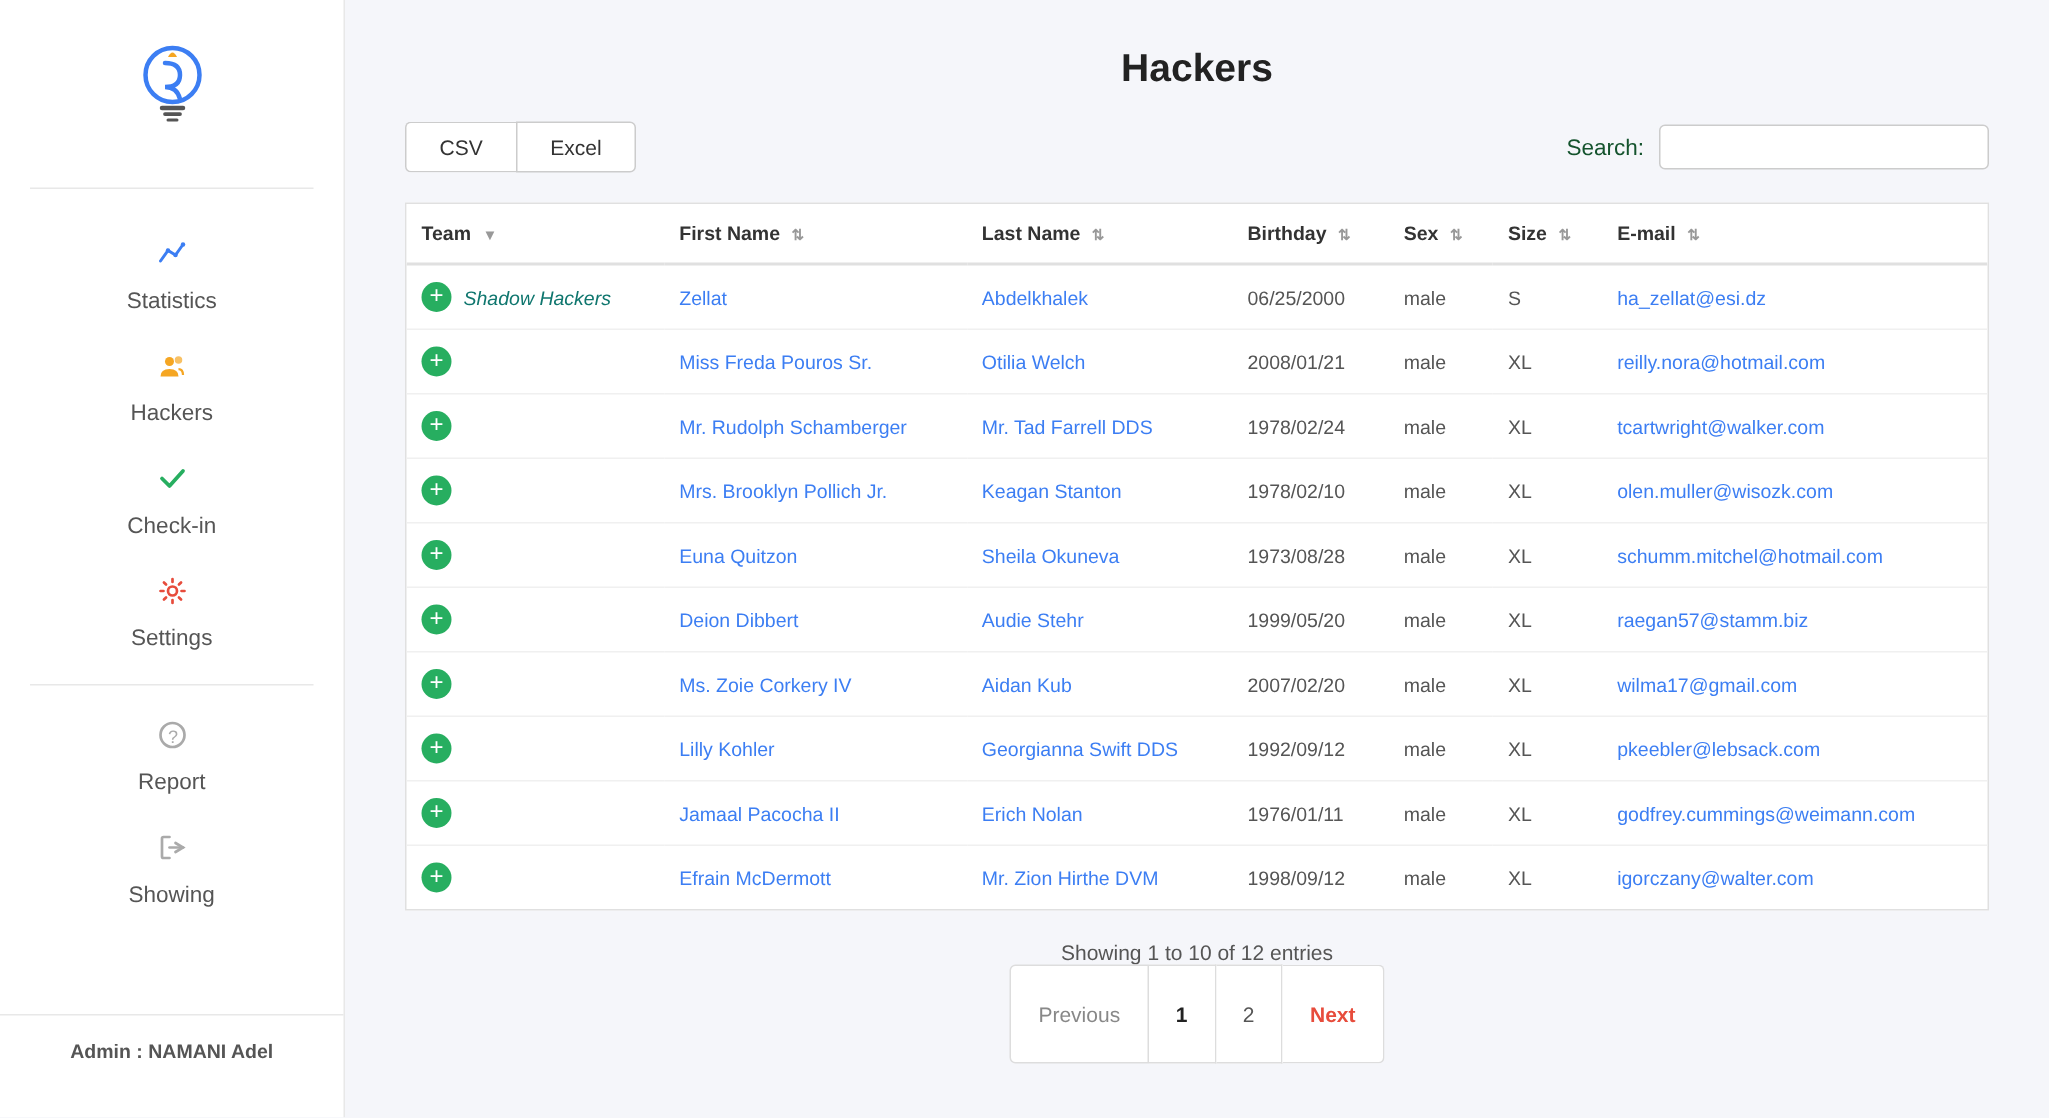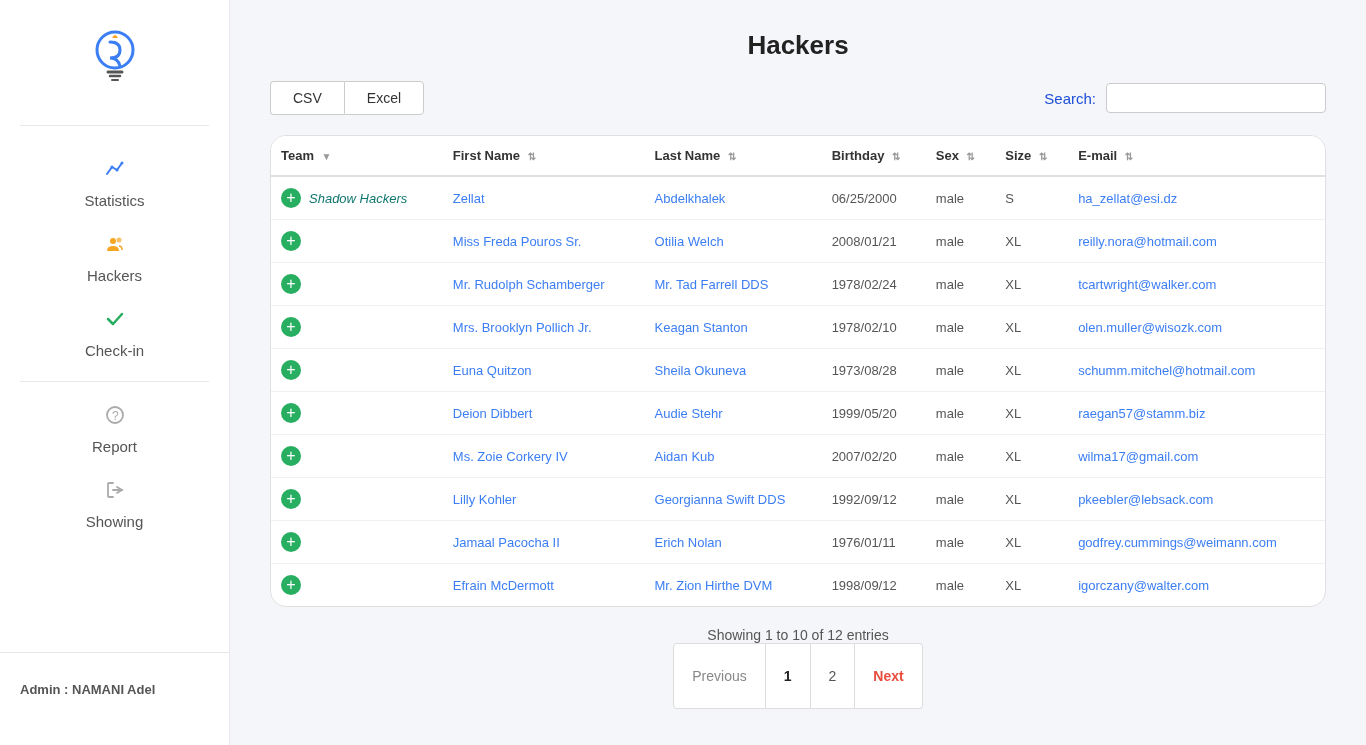--- a/index.html
+++ b/index.html
@@ -41,22 +41,23 @@
       cursor: pointer;
       color: #555;
       font-size: 15px;
       gap: 12px;
       transition: background 0.2s;
       flex-direction: column;
     }
     .nav-item .nav-icon { width: 22px; height: 22px; display: flex; align-items: center; justify-content: center; }
 
     .sidebar-bottom {
-      padding: 27px 20px;
+      padding: 15px 20px;
       border-top: 1px solid #e8e8e8;
+      text-align: center;
     }
     .admin-label {
       font-size: 13px;
       color: #555;
       font-weight: bold;
     }
 
     
     .main {
       flex: 1;
@@ -88,35 +89,35 @@
       font-size: 14px;
       color: #333;
     }
     .btn-csv { border-radius: 4px 0 0 4px; border-right: none; }
     .btn-excel { border-radius: 0 4px 4px 0; }
     .toolbar-right {
       display: flex;
       align-items: center;
       gap: 10px;
     }
-    .search-label { font-size: 15px; color: #1d4ed8; }
+    .search-label { font-size: 15px; color: #14532d; }
     .search-input {
       border: 1px solid #ccc;
       border-radius: 4px;
       padding: 6px 12px;
       font-size: 14px;
       width: 220px;
       outline: none;
     }
 
     
     .table-wrapper {
       background: #fff;
       border: 1px solid #e0e0e0;
-      border-radius: 16px;
+      border-radius: 0;
       overflow: hidden;
     }
     table {
       width: 100%;
       border-collapse: collapse;
       font-size: 14px;
     }
     thead tr {
       background: #fff;
       border-bottom: 2px solid #e0e0e0;
@@ -236,20 +237,29 @@
       </span>
       <span>Hackers</span>
     </div>
     <div class="nav-item">
       <span class="nav-icon">
         <svg width="20" height="20" viewBox="0 0 20 20" fill="none">
           <polyline points="3,10 8,15 17,5" stroke="#27ae60" stroke-width="2.5" stroke-linecap="round" stroke-linejoin="round"></polyline>
         </svg>
       </span>
       <span>Check-in</span>
+    </div>
+    <div class="nav-item">
+      <span class="nav-icon">
+        <svg width="20" height="20" viewBox="0 0 20 20" fill="none">
+          <circle cx="10" cy="10" r="3" stroke="#e74c3c" stroke-width="1.8"></circle>
+          <path d="M10 2 L10 4 M10 16 L10 18 M2 10 L4 10 M16 10 L18 10 M4.3 4.3 L5.7 5.7 M14.3 14.3 L15.7 15.7 M15.7 4.3 L14.3 5.7 M5.7 14.3 L4.3 15.7" stroke="#e74c3c" stroke-width="1.8" stroke-linecap="round"></path>
+        </svg>
+      </span>
+      <span>Settings</span>
     </div>
 
     <div class="sidebar-divider"></div>
 
     <div class="nav-item">
       <span class="nav-icon">
         <svg width="20" height="20" viewBox="0 0 20 20" fill="none">
           <circle cx="10" cy="10" r="8" stroke="#aaa" stroke-width="1.8"></circle>
           <text x="7" y="15" font-size="12" fill="#aaa">?</text>
         </svg>

